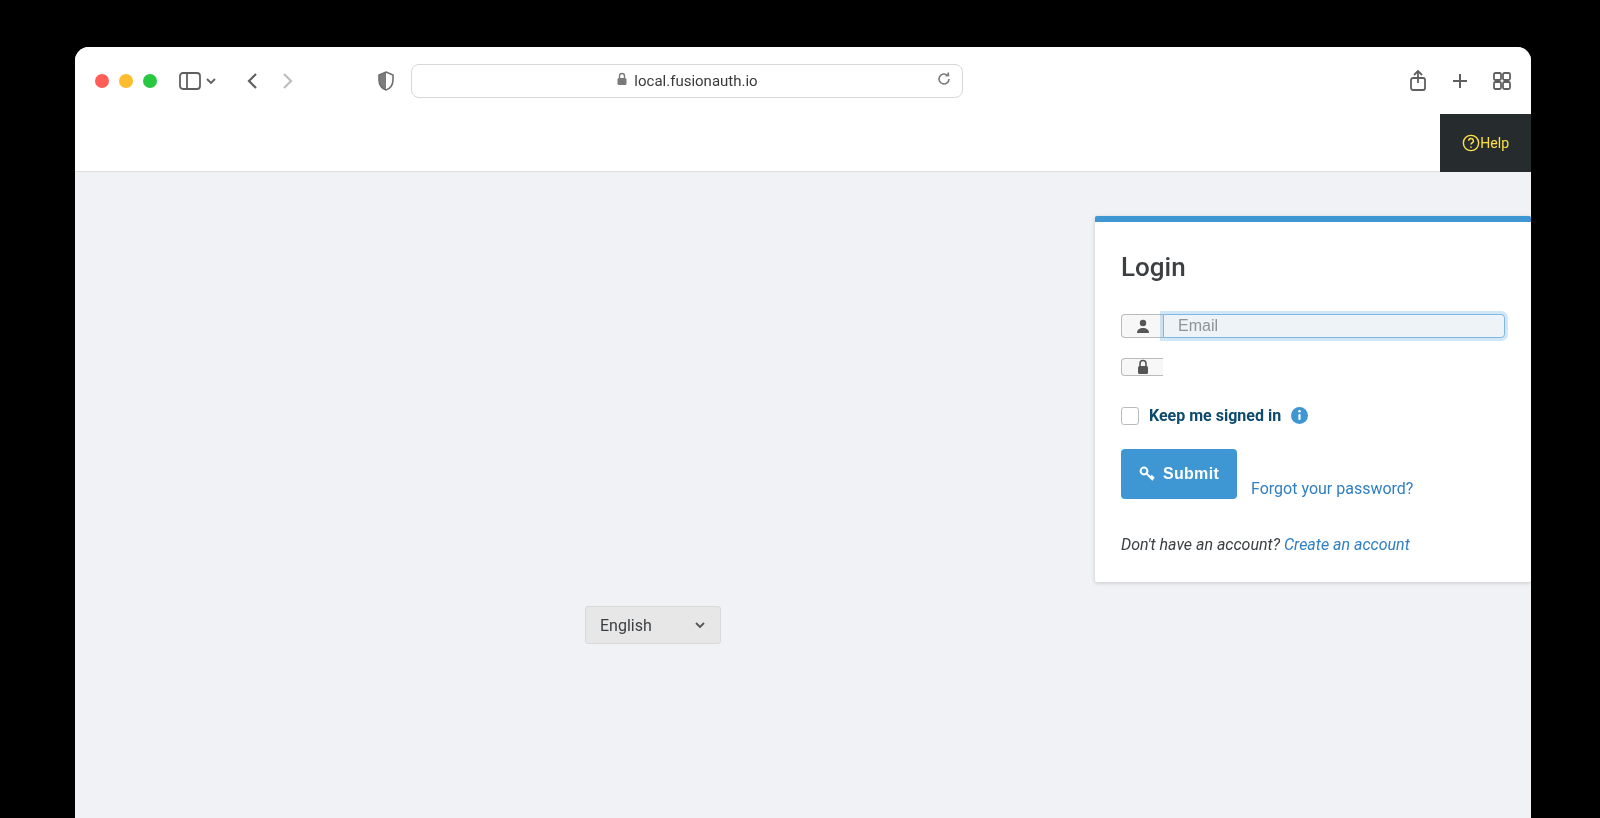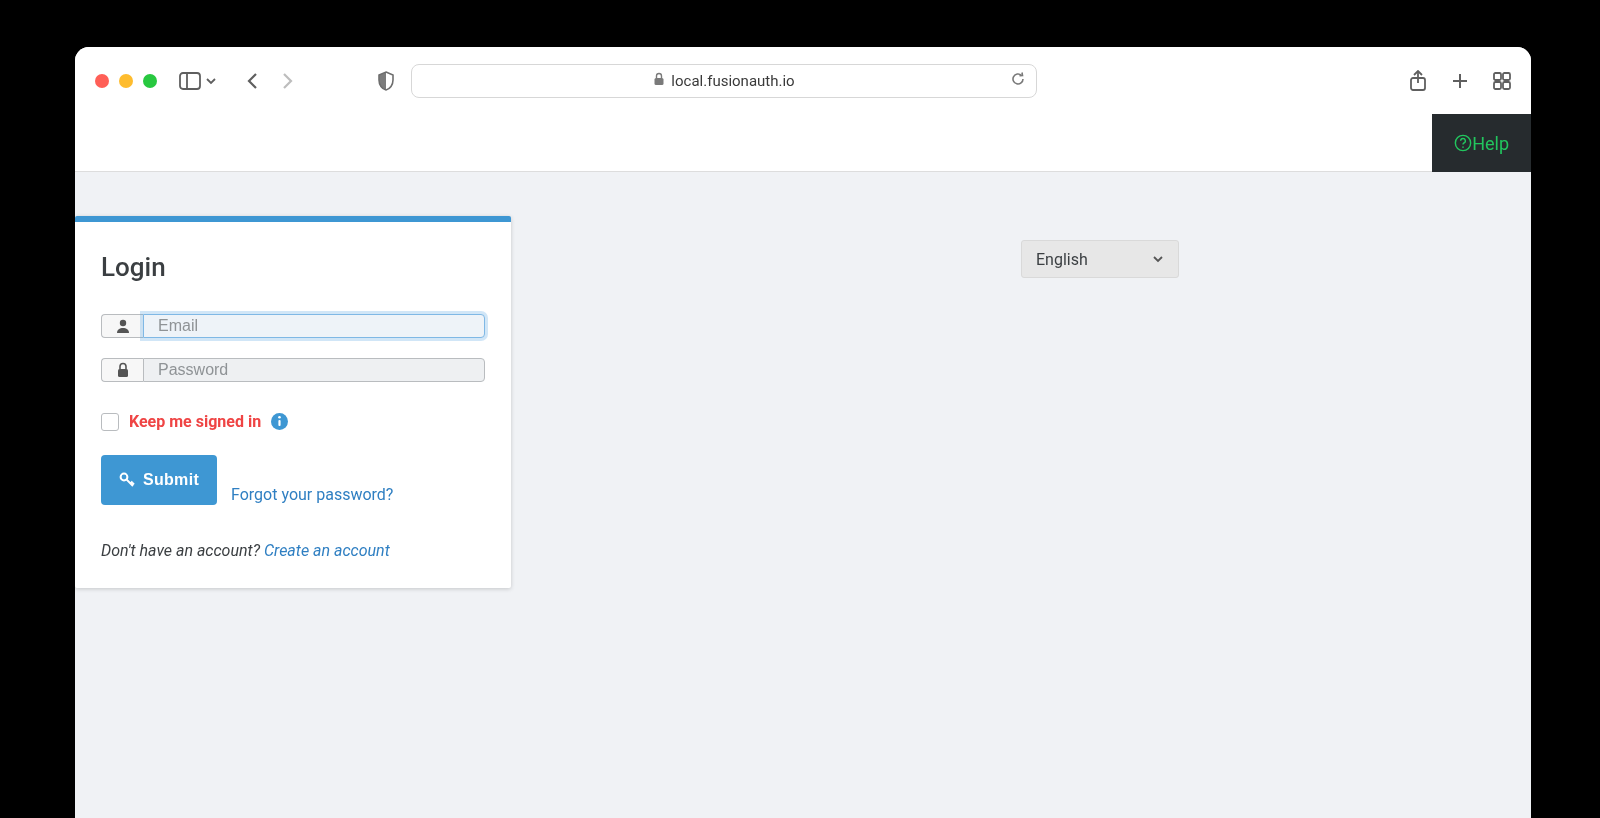--- a/index.html
+++ b/index.html
@@ -47,21 +47,21 @@
   .tb-icon.disabled { color: #bdbdbd; }
   .tb-icon svg { display:block; }
 
   .sidebar-btn-group { display:flex; align-items:center; gap:4px; }
 
   .nav-group { display:flex; align-items:center; gap:18px; margin-left:6px; }
 
   .addr-wrap { flex:0 0 auto; margin-left:60px; display:flex; align-items:center; gap:16px; }
   .privacy-icon { color:#6e6e6e; }
   .address-bar {
-    width: 626px;
+    width: 552px;
     height: 34px;
     border: 1px solid #d7d7d7;
     border-radius: 8px;
     background: #fff;
     display: flex;
     align-items: center;
     justify-content: center;
     position: relative;
     color: #3a3a3a;
     font-size: 15px;
@@ -77,36 +77,36 @@
     background: #fff;
     border-bottom: 1px solid #ddd;
     position: relative;
   }
   .help-btn {
     position: absolute;
     right: 0;
     top: 0;
     height: 58px;
     background: #262b2e;
-    color: #22c55e;
+    color: #fde047;
     display: flex;
     align-items: center;
     padding: 0 22px;
-    font-size: 18px;
+    font-size: 14px;
     cursor: pointer;
   }
   .help-btn svg { width:18px; height:18px; }
 
   
   .page-body {
     flex: 1;
     background: #f0f2f5;
     display: flex;
-    flex-direction: row;
-    align-items: flex-start;
+    flex-direction: column;
+    align-items: flex-end;
     padding-top: 44px;
   }
 
   .login-panel {
     width: 436px;
     background: #fff;
     border-top: 6px solid #3e97d3;
     border-radius: 2px;
     box-shadow: 0 1px 4px rgba(0,0,0,0.18);
     padding: 30px 26px 28px 26px;
@@ -148,21 +148,21 @@
   .input-group.focused .input-field {
     border-color: #7fb8e5;
     box-shadow: 0 0 0 3px rgba(71,157,222,0.25);
     background: #eef3f8;
   }
   .input-group.focused .input-addon { border-color:#b9bcbf; }
 
   .checkbox-row {
     display:flex; align-items:center; gap:10px;
     margin-top: 30px; margin-bottom: 24px;
-    color:#ef4444;
+    color:#0c4a6e;
     font-size:16px;
     font-weight:700;
   }
   .checkbox-box {
     width:18px; height:18px; border:1.5px solid #b9bcbf; border-radius:3px; background:#fff;
   }
   .info-icon { color:#3e97d3; display:inline-flex; }
 
   .submit-row { display:flex; align-items:center; gap:14px; margin-bottom: 36px; }
   .submit-btn {
@@ -175,21 +175,21 @@
 
   .signup-row { font-size:16px; color:#3b3f42;font-style:italic; }
 
   .lang-select {
     margin-top: 24px;
     width: 136px;
     align-self: flex-start;
     margin-left: calc(50% - 218px);
   }
   .lang-select-inner {
-    width: 158px;
+    width: 136px;
     height: 38px;
     background:#e7e7e7;
     border:1px solid #d9d9d9;
     border-radius:3px;
     display:flex; align-items:center; justify-content:space-between;
     padding:0 14px;
     font-size:16px; color:#3b3f42;
     cursor:pointer;
   }
 </style>
@@ -306,21 +306,20 @@
         <input class="input-field" type="text" placeholder="Email" style="">
       </div>
 
       <div class="input-group">
         <div class="input-addon">
           <svg width="14" height="16" viewBox="0 0 14 16" fill="currentColor">
               <rect x="2" y="7" width="10" height="8" rx="1.5"></rect>
               <path d="M4 7 V4.5 a3 3 0 0 1 6 0 V7" fill="none" stroke="currentColor" stroke-width="1.6"></path>
             </svg>
         </div>
-        <input class="input-field" type="password" placeholder="Password" style="">
       </div>
 
       <div class="checkbox-row">
         <div class="checkbox-box"></div>
         <span>Keep me signed in</span>
         <span class="info-icon">
           <svg width="17" height="17" viewBox="0 0 17 17" fill="currentColor">
               <circle cx="8.5" cy="8.5" r="8.5"></circle>
               <rect x="7.4" y="7" width="2.2" height="6" fill="#fff" rx="1"></rect>
               <circle cx="8.5" cy="4.3" r="1.3" fill="#fff"></circle>

